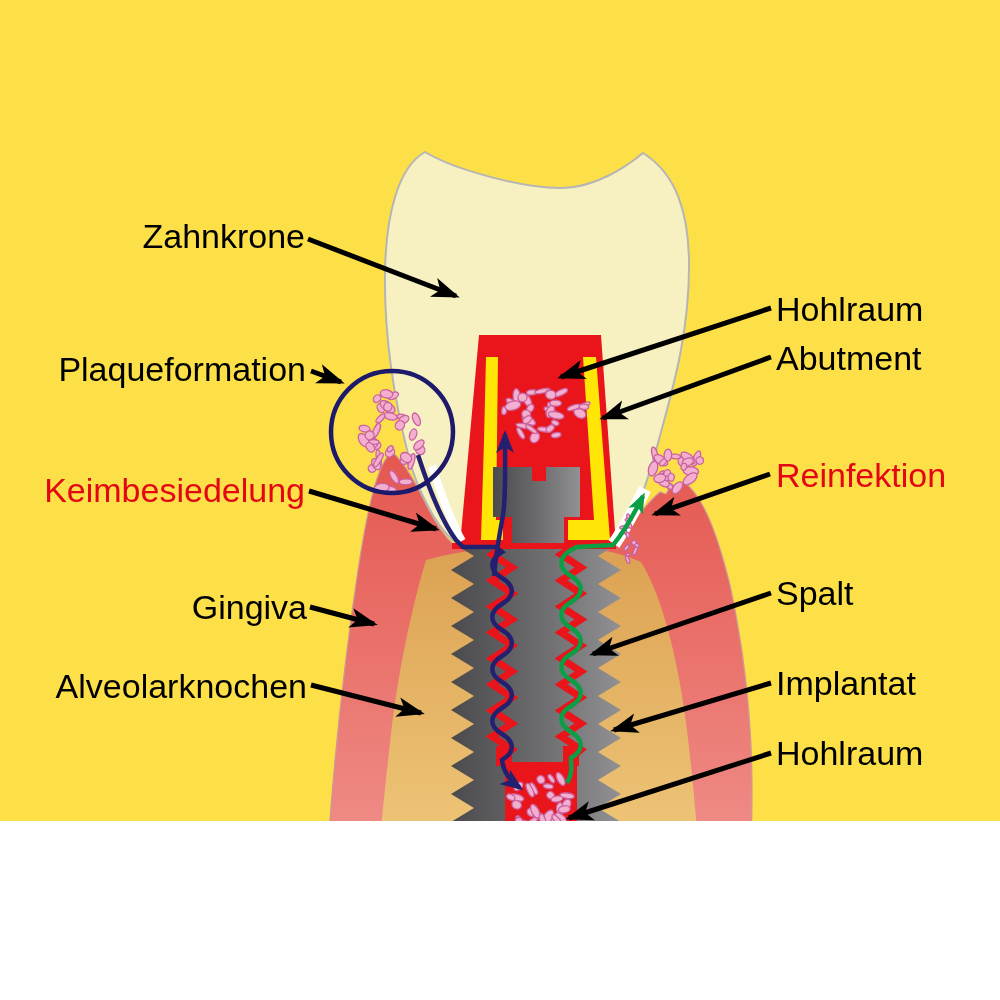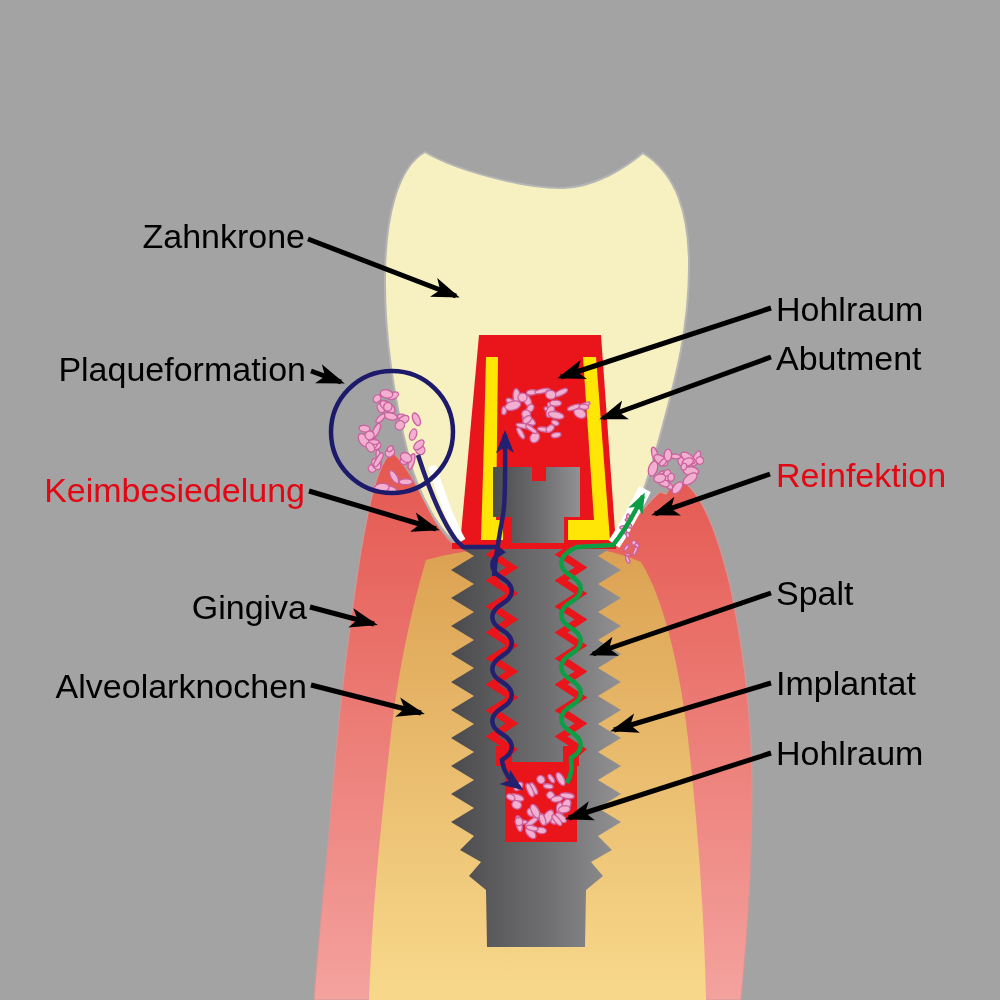--- a/index.html
+++ b/index.html
@@ -1,16 +1,16 @@
 <!DOCTYPE html>
 <html><head>
 <meta charset="utf-8">
 <style>
   html,body{margin:0;padding:0;background:#fff;}
-  .stage{position:relative;width:1000px;height:1000px;background:#a3a3a3;overflow:hidden;}
+  .stage{position:relative;width:1000px;height:821px;background:#fde047;overflow:hidden;}
   .lbl{font-family:"Liberation Sans","DejaVu Sans",sans-serif;font-size:34px;}
   .lbl-black{fill:#000000;}
   .lbl-red{fill:#E30613;}
   .leader{stroke:#000;stroke-width:5;fill:none;}
 </style>
 </head>
 <body>
 
 <div class="stage">
 <svg width="1000" height="1000" viewBox="0 0 1000 1000">

